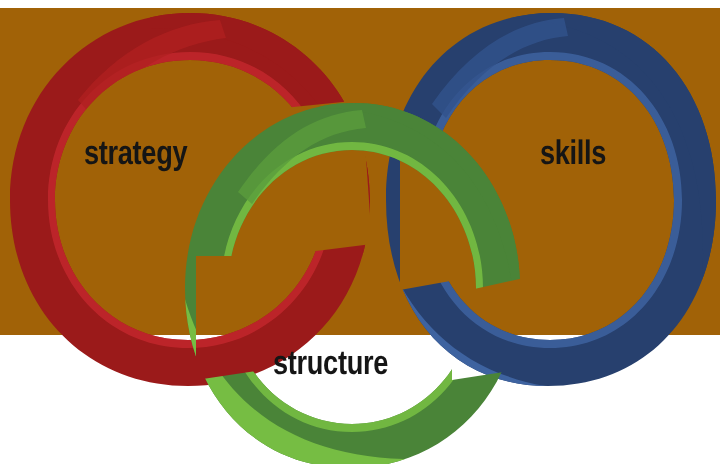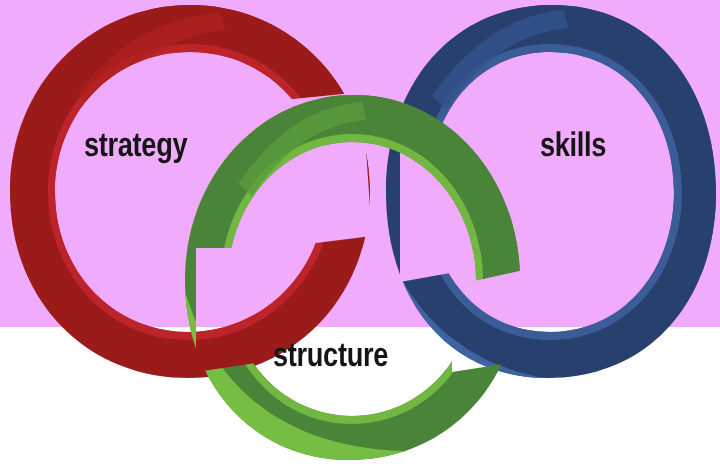--- a/index.html
+++ b/index.html
@@ -11,21 +11,22 @@
   body {
     width: 720px;
     height: 464px;
     overflow: hidden;
     font-family: "Liberation Sans", sans-serif;
   }
   #diagram-stage {
     position: relative;
     width: 720px;
     height: 327px;
-    background: #f0abfc;
+    background: #a16207;
+    margin-top: 8px;
   }
   #rings-svg {
     position: absolute;
     top: 0;
     left: 0;
     width: 720px;
     height: 464px;
     display: block;
   }
   .ring-label {

